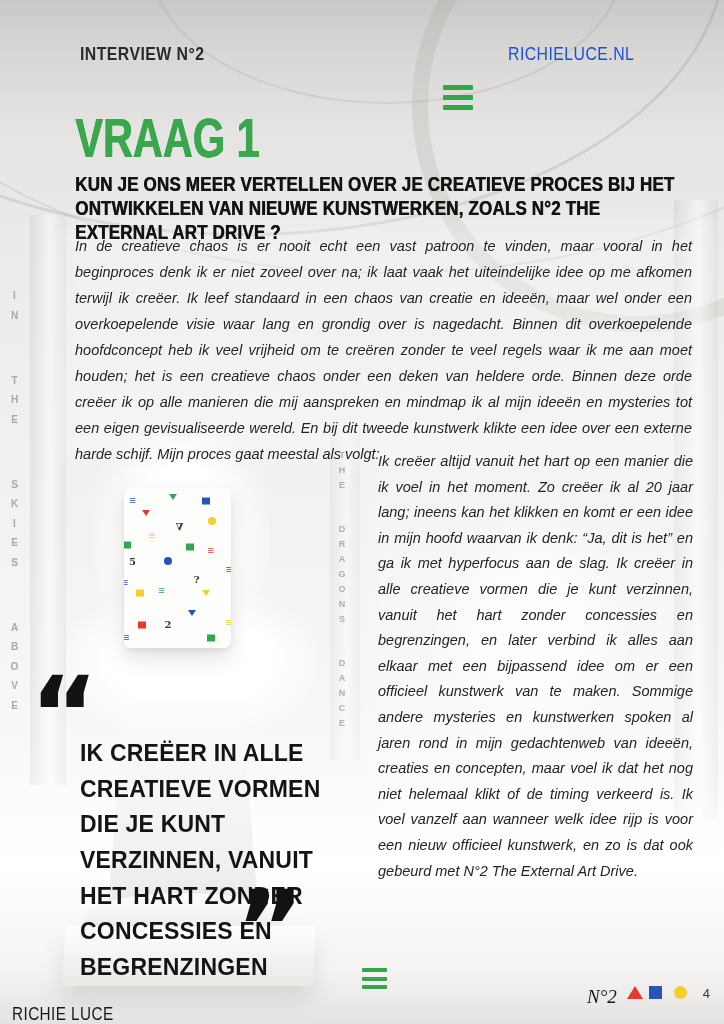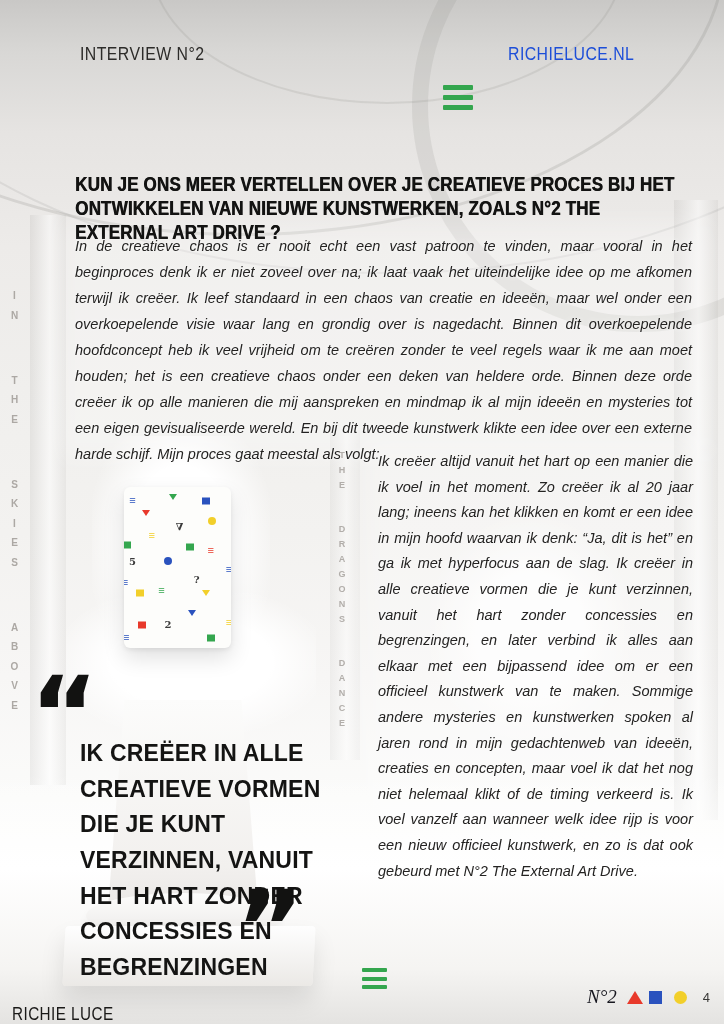--- a/index.html
+++ b/index.html
@@ -31,21 +31,21 @@
   .shaft{left:108px;top:700px;width:150px;height:208px;
          background:linear-gradient(180deg,#fcfcfb,#f2f0ee 80%,#eae8e6);
          clip-path:polygon(11% 0%,89% 0%,100% 100%,0% 100%);}
   .ring{left:86px;top:893px;width:194px;height:46px;border-radius:50%;
         background:linear-gradient(180deg,#fdfdfc,#ebe9e7);box-shadow:0 6px 10px rgba(0,0,0,.05);}
   .plinth{left:64px;top:926px;width:250px;height:60px;border-radius:4px;transform:skewX(-3deg);
           background:linear-gradient(180deg,#fefefe,#ebe9e6);box-shadow:0 14px 24px rgba(0,0,0,.10);}
 
   
   .cond{display:inline-block;transform-origin:0 0;}
-  .header-l{left:80px;top:44px;font-size:18px;letter-spacing:.5px;color:#2c2b29;}
+  .header-l{left:80px;top:44px;font-size:18px;letter-spacing:.5px;color:#2c2b29;font-weight:bold;}
   .header-r{left:508px;top:44px;font-size:18px;letter-spacing:.5px;color:#1d4ed8;}
   .header-l .cond,.header-r .cond{transform:scaleX(.88);}
   .burger i{display:block;background:#34a64e;border-radius:1px;}
   .burger-top{left:443px;top:85px;}
   .burger-top i{width:30px;height:5px;margin-bottom:5px;}
   .burger-bottom{left:362px;top:968px;}
   .burger-bottom i{width:25px;height:4px;margin-bottom:4.5px;}
   .burger-mini{display:inline-block;}
   .burger-mini i{width:12px;height:2px;margin-bottom:2px;background:#3da14b;}
   .title{left:75px;top:110px;font-size:56px;font-weight:bold;color:#3aa64e;line-height:1;
@@ -79,21 +79,21 @@
   .sym.tri{width:0;height:0;border-left:4px solid transparent;border-right:4px solid transparent;
            border-top:6px solid;}
   .sym.sq{width:8px;height:7px;}
   .sym.dot{width:8px;height:8px;border-radius:50%;}
   .sym.lines{font-size:11px;font-weight:bold;line-height:1;}
   .sym.txt{font-size:10px;font-weight:bold;font-family:"DejaVu Serif",serif;}
 
   
   .footer-l{left:12px;top:984px;font-size:18px;color:#1a1918;letter-spacing:.5px;margin-top:20px;}
   .footer-l .cond{transform:scaleX(.85);}
-  .footer-r{right:14px;top:986px;display:flex;align-items:center;gap:6px;}
+  .footer-r{right:14px;top:986px;display:flex;align-items:flex-start;gap:6px;}
   .issue{font-family:"Liberation Serif",serif;font-style:italic;font-size:19px;color:#17171f;margin-right:4px;}
   .tri-up{width:0;height:0;border-left:8px solid transparent;border-right:8px solid transparent;
           border-bottom:13px solid #e8392b;}
   .sq-footer{width:13px;height:13px;background:#2a52be;}
   .dot-footer{width:13px;height:13px;border-radius:50%;background:#f2cf2a;}
   .pagenum{font-size:13px;color:#3a3937;margin-left:10px;}
 </style>
 </head>
 <body>
 
@@ -122,20 +122,23 @@
   </div>
   <div class="abs header-r">
     <span class="cond">RICHIELUCE.NL</span>
   </div>
   <div class="abs burger burger-top">
     <i></i>
       <i></i>
       <i></i>
   </div>
 
+  <div class="abs title">
+    <span class="cond">VRAAG 1</span>
+  </div>
   <div class="abs question">
     <span class="cond">KUN JE ONS MEER VERTELLEN OVER JE CREATIEVE PROCES BIJ HET ONTWIKKELEN VAN NIEUWE KUNSTWERKEN, ZOALS N°2 THE EXTERNAL ART DRIVE ?</span>
   </div>
 
   <div class="abs body-copy para1">In de creatieve chaos is er nooit echt een vast patroon te vinden, maar vooral in het beginproces denk ik er niet zoveel over na; ik laat vaak het uiteindelijke idee op me afkomen terwijl ik creëer. Ik leef standaard in een chaos van creatie en ideeën, maar wel onder een overkoepelende visie waar lang en grondig over is nagedacht. Binnen dit overkoepelende hoofdconcept heb ik veel vrijheid om te creëren zonder te veel regels waar ik me aan moet houden; het is een creatieve chaos onder een deken van heldere orde. Binnen deze orde creëer ik op alle manieren die mij aanspreken en mindmap ik al mijn ideeën en mysteries tot een eigen gevisualiseerde wereld. En bij dit tweede kunstwerk klikte een idee over een externe harde schijf. Mijn proces gaat meestal als volgt:</div>
   <div class="abs body-copy para2">Ik creëer altijd vanuit het hart op een manier die ik voel in het moment. Zo creëer ik al 20 jaar lang; ineens kan het klikken en komt er een idee in mijn hoofd waarvan ik denk: “Ja, dit is het” en ga ik met hyperfocus aan de slag. Ik creëer in alle creatieve vormen die je kunt verzinnen, vanuit het hart zonder concessies en begrenzingen, en later verbind ik alles aan elkaar met een bijpassend idee om er een officieel kunstwerk van te maken. Sommige andere mysteries en kunstwerken spoken al jaren rond in mijn gedachtenweb van ideeën, creaties en concepten, maar voel ik dat het nog niet helemaal klikt of de timing verkeerd is. Ik voel vanzelf aan wanneer welk idee rijp is voor een nieuw officieel kunstwerk, en zo is dat ook gebeurd met N°2 The External Art Drive.</div>
 
   <div class="abs vert vert-l">IN THE SKIES ABOVE</div>
   <div class="abs vert vert-r">THE DRAGONS DANCE</div>
 

